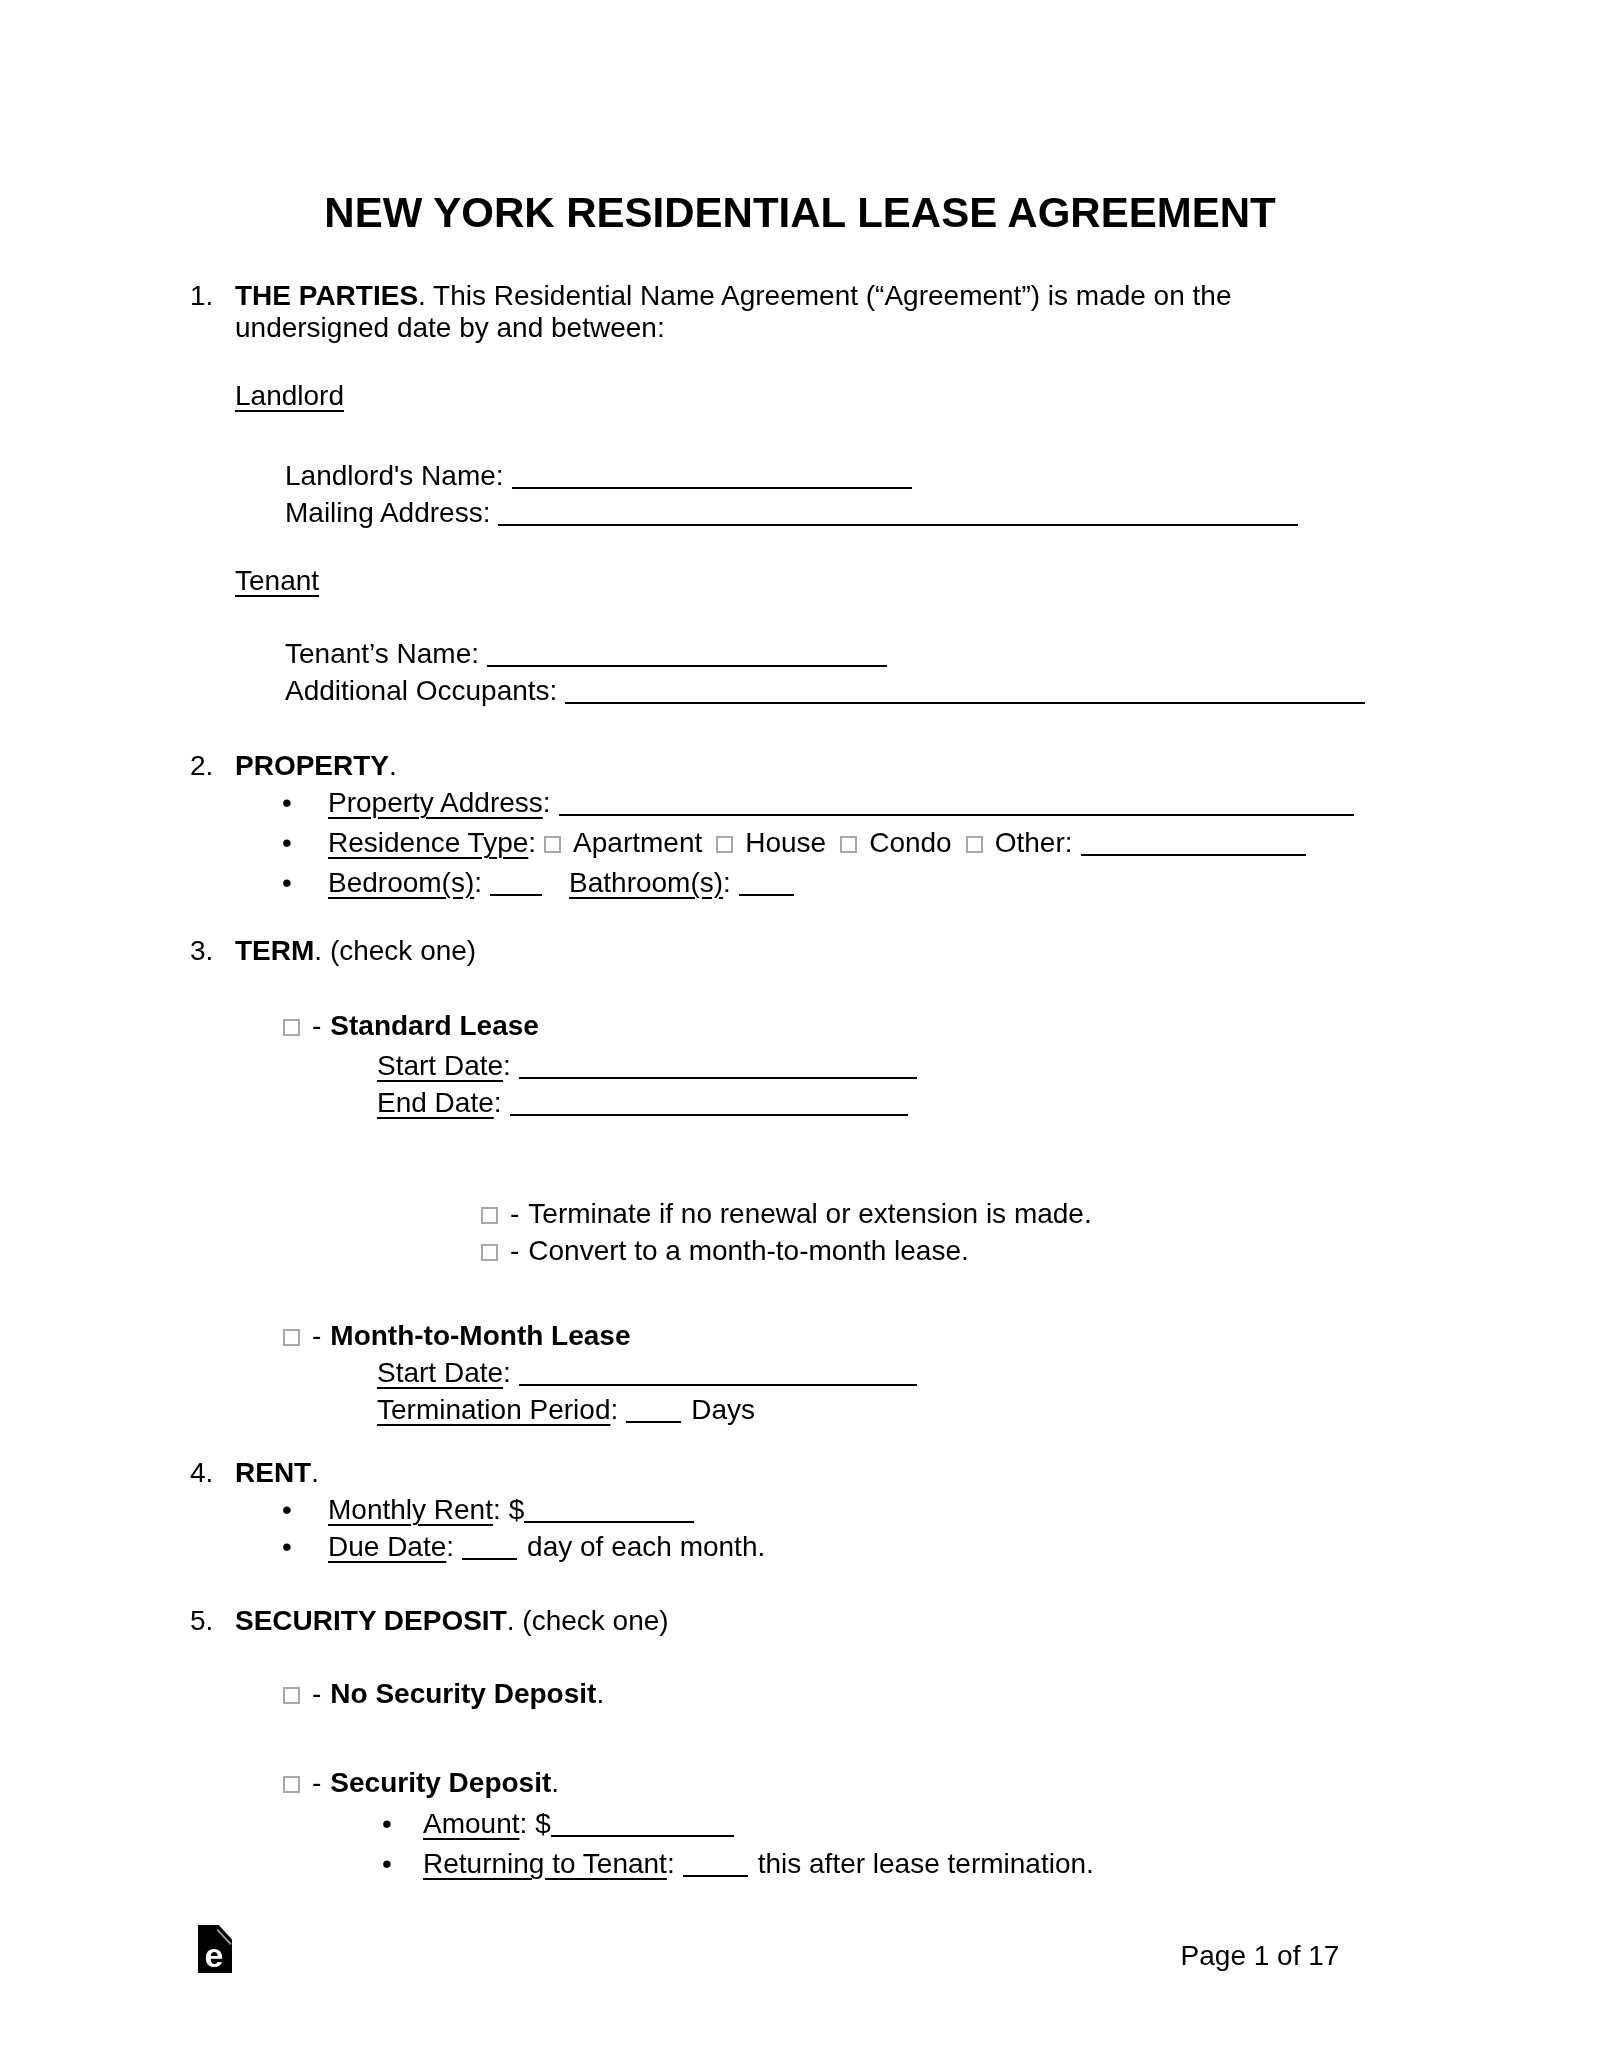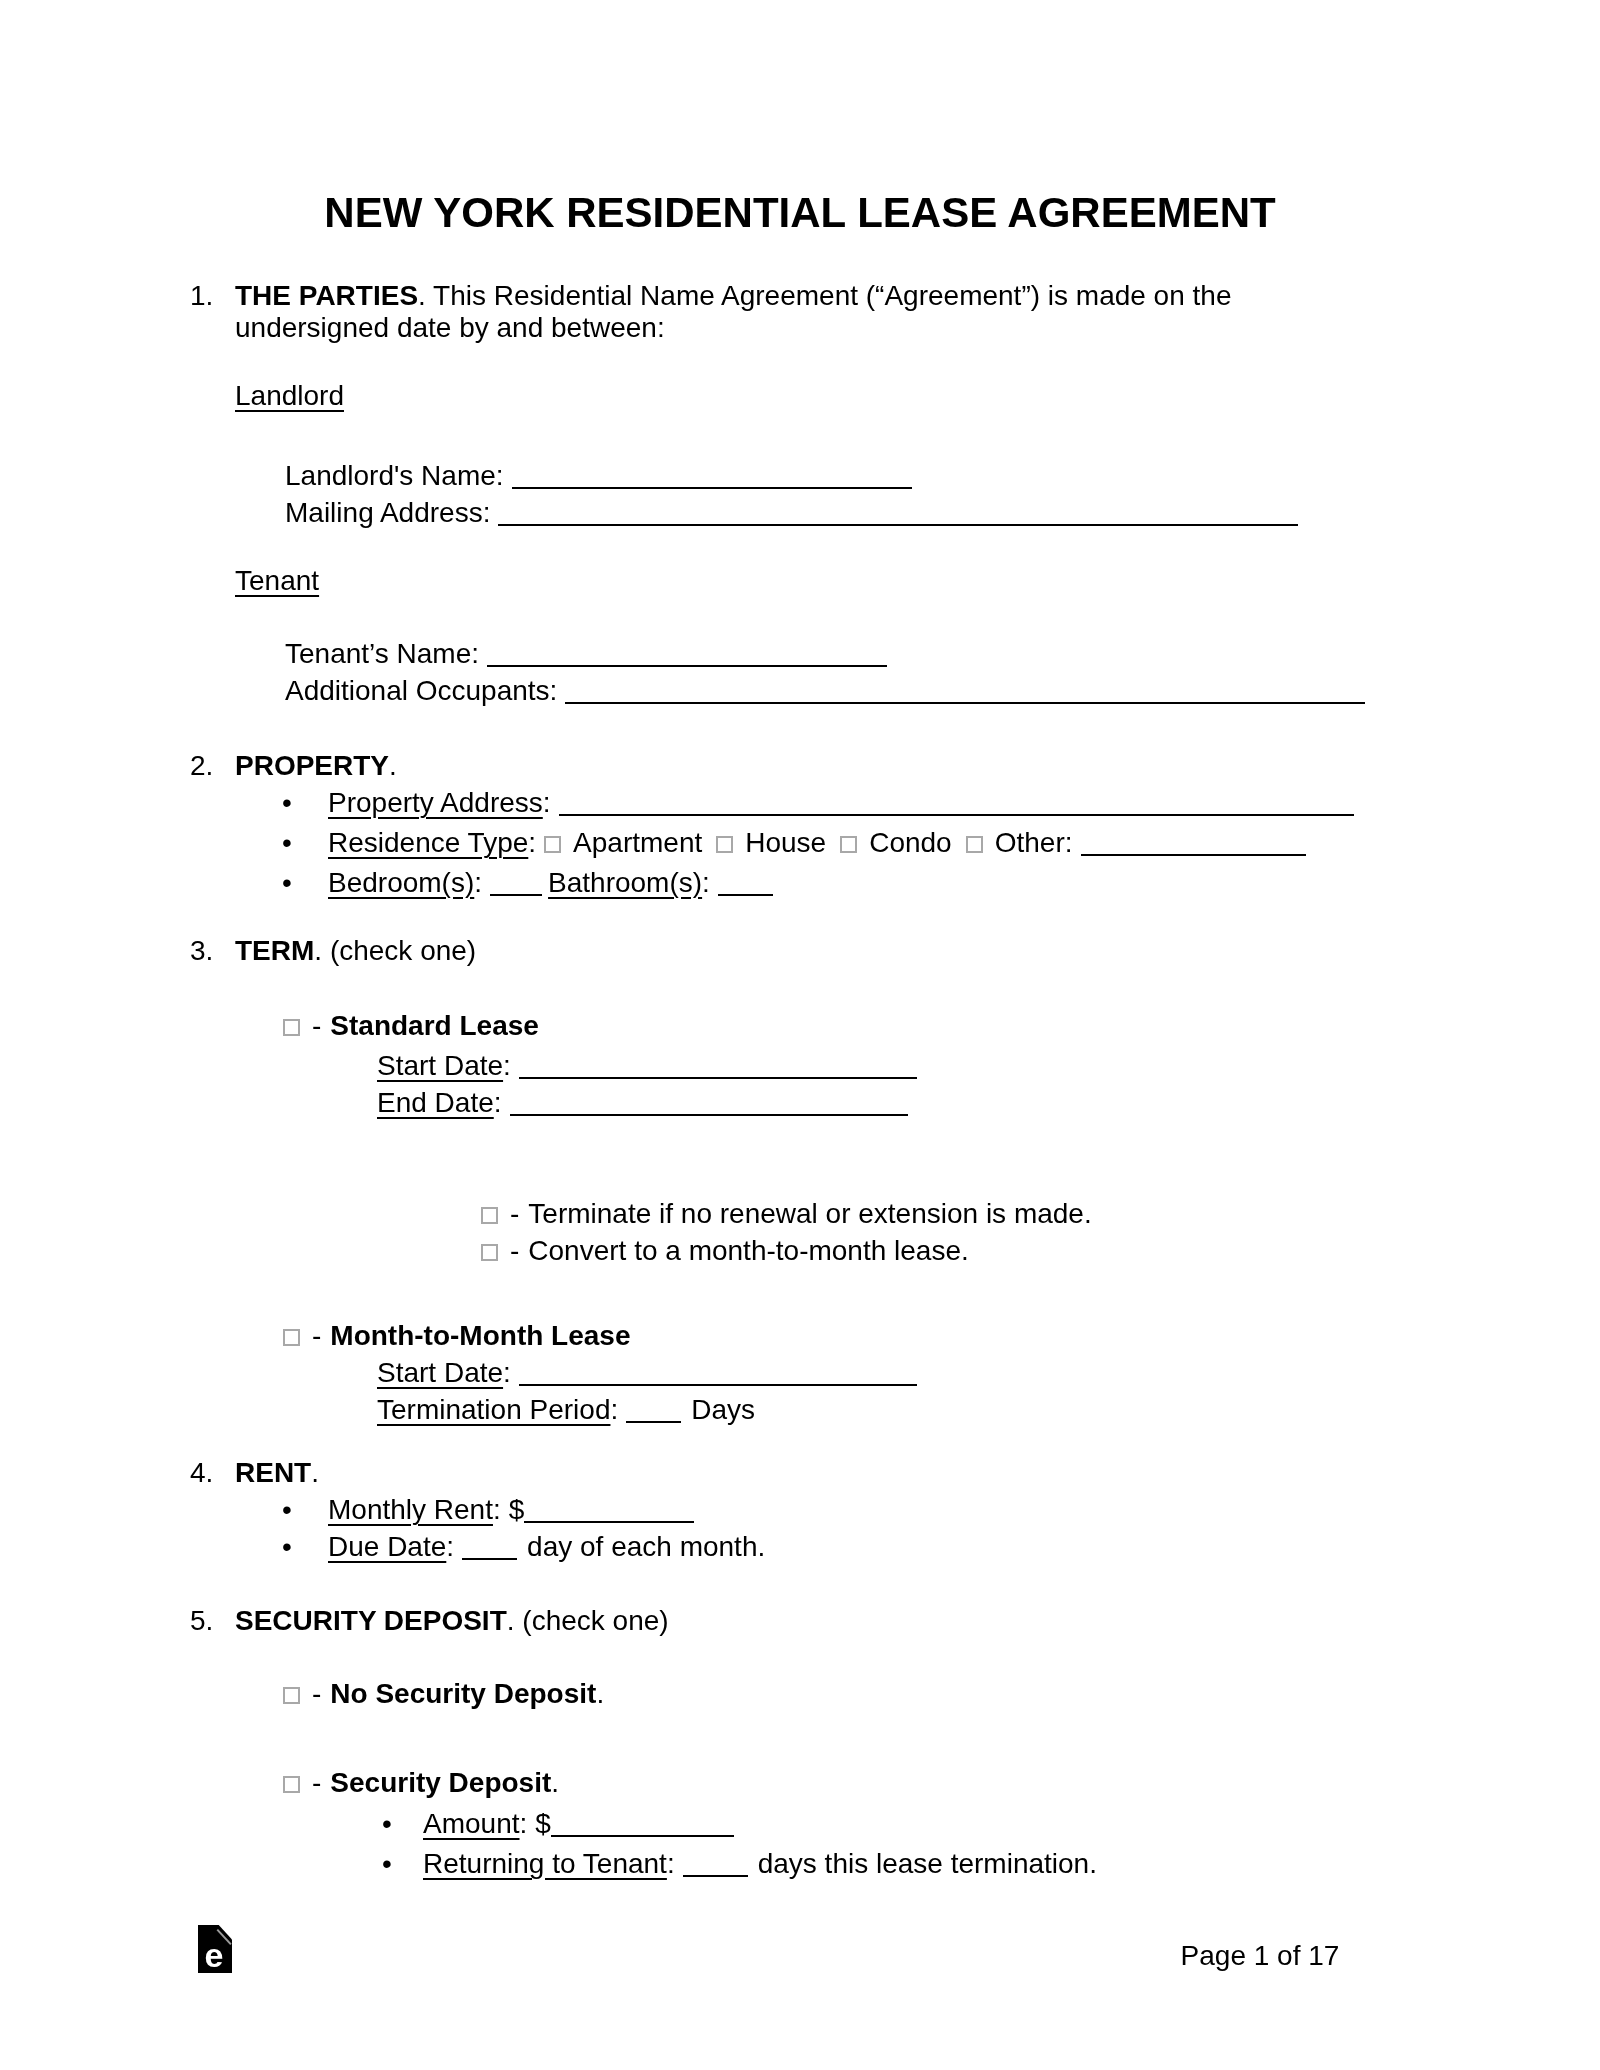--- a/index.html
+++ b/index.html
@@ -11,21 +11,21 @@
   .title{font-size:42px;line-height:48px;font-weight:bold;text-align:center;}
   .b{font-weight:bold;}
   .u{text-decoration:underline;text-decoration-thickness:2px;text-underline-offset:5px;}
   .num{display:inline-block;width:45px;}
   .bullet{display:inline-block;width:46px;}
   .bullet2{display:inline-block;width:41px;}
   .colon{margin-right:8px;}
   .dash{margin-right:9px;}
   .opt{margin-right:14px;}
   .sfx{margin-left:10px;}
-  .gap{margin-left:6px;}
+  .gap{margin-left:27px;}
   .blank{
     display:inline-block;height:5px;border-bottom:2px solid #000;
     position:relative;top:4px;
   }
   .cb{
     display:inline-block;width:13px;height:13px;border:2px solid #a8a8a8;
     background:#fff;margin-right:12px;position:relative;top:1px;
   }
   
   .logo{position:absolute;left:198px;top:1925px;width:34px;height:48px;}
@@ -143,21 +143,21 @@
     <span class="cb"></span><span class="dash">-</span><span class="b">No Security Deposit</span><span>.</span>
   </div>
 
   <div class="ln" style="top:1765px;left:283px">
     <span class="cb"></span><span class="dash">-</span><span class="b">Security Deposit</span><span>.</span>
   </div>
   <div class="ln" style="top:1806px;left:382px">
     <span class="bullet2">•</span><span class="u">Amount</span><span class="colon">:</span><span>$</span><span class="blank" style="width:183px"></span>
   </div>
   <div class="ln" style="top:1846px;left:382px">
-    <span class="bullet2">•</span><span class="u">Returning to Tenant</span><span class="colon">:</span><span class="blank" style="width:65px"></span><span class="sfx">days this lease termination.</span>
+    <span class="bullet2">•</span><span class="u">Returning to Tenant</span><span class="colon">:</span><span class="blank" style="width:65px"></span><span class="sfx">this after lease termination.</span>
   </div>
 
   <div class="logo">
     <div class="logo-body"></div>
     <div class="logo-fold"></div>
     <span class="logo-e">e</span>
   </div>
   <div class="ln" style="top:1938px;left:1060px;width:400px;text-align:center">Page 1 of 17</div>
 
 </div>

